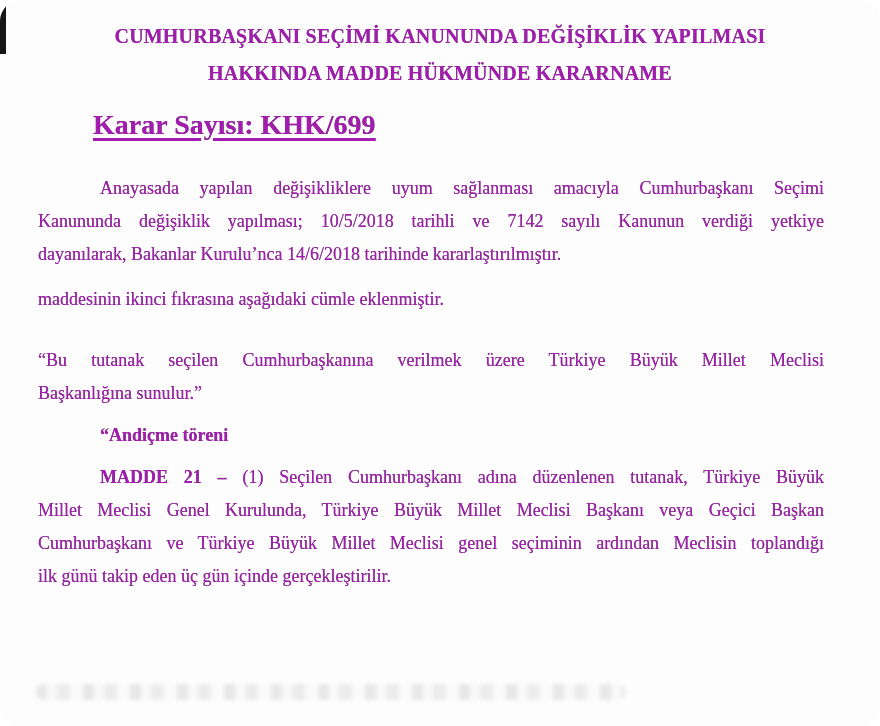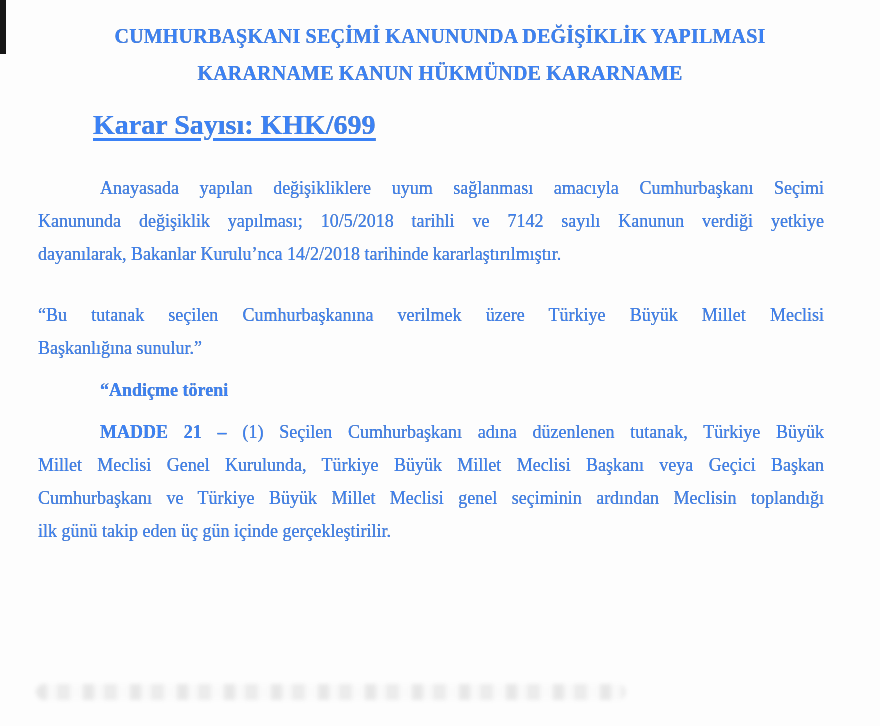--- a/index.html
+++ b/index.html
@@ -7,22 +7,23 @@
     padding: 0;
     background: #ffffff;
   }
   .page {
     position: relative;
     width: 880px;
     height: 726px;
     background: #fdfdfd;
     overflow: hidden;
     font-family: "Liberation Serif", "DejaVu Serif", serif;
-    color: #3b82f6;
+    color: #a21caf;
     text-shadow: 0 0 0.5px rgba(25,25,25,0.65);
+    border-radius: 21px;
   }
   
   .edge-artifact {
     position: absolute;
     left: 0;
     top: 0;
     width: 6px;
     height: 54px;
     background: #161616;
     filter: blur(0.5px);
@@ -88,36 +89,37 @@
 </style>
 </head>
 <body>
 
 <div class="page">
 
   <div class="edge-artifact"></div>
 
   <div class="title">
     <div>CUMHURBAŞKANI SEÇİMİ KANUNUNDA DEĞİŞİKLİK YAPILMASI</div>
-    <div>KARARNAME KANUN HÜKMÜNDE KARARNAME</div>
+    <div>HAKKINDA MADDE HÜKMÜNDE KARARNAME</div>
   </div>
 
   <div class="decree-no">
     <span>Karar Sayısı: KHK/699</span>
   </div>
 
   <div class="content">
 
     <div class="para p1">
       <div class="line j fl"><b class="lead"></b><span>Anayasada yapılan değişikliklere uyum sağlanması amacıyla Cumhurbaşkanı Seçimi</span></div>
       <div class="line j"><b class="lead"></b><span>Kanununda değişiklik yapılması; 10/5/2018 tarihli ve 7142 sayılı Kanunun verdiği yetkiye</span></div>
-      <div class="line"><b class="lead"></b><span>dayanılarak, Bakanlar Kurulu’nca 14/2/2018 tarihinde kararlaştırılmıştır.</span></div>
+      <div class="line"><b class="lead"></b><span>dayanılarak, Bakanlar Kurulu’nca 14/6/2018 tarihinde kararlaştırılmıştır.</span></div>
     </div>
 
     <div class="para p2">
+      <div class="line"><b class="lead"></b><span>maddesinin ikinci fıkrasına aşağıdaki cümle eklenmiştir.</span></div>
     </div>
 
     <div class="para p3">
       <div class="line j"><b class="lead"></b><span>“Bu tutanak seçilen Cumhurbaşkanına verilmek üzere Türkiye Büyük Millet Meclisi</span></div>
       <div class="line"><b class="lead"></b><span>Başkanlığına sunulur.”</span></div>
     </div>
 
 
     <div class="para p5">
       <div class="line fl"><b class="lead">“Andiçme töreni</b><span></span></div>

